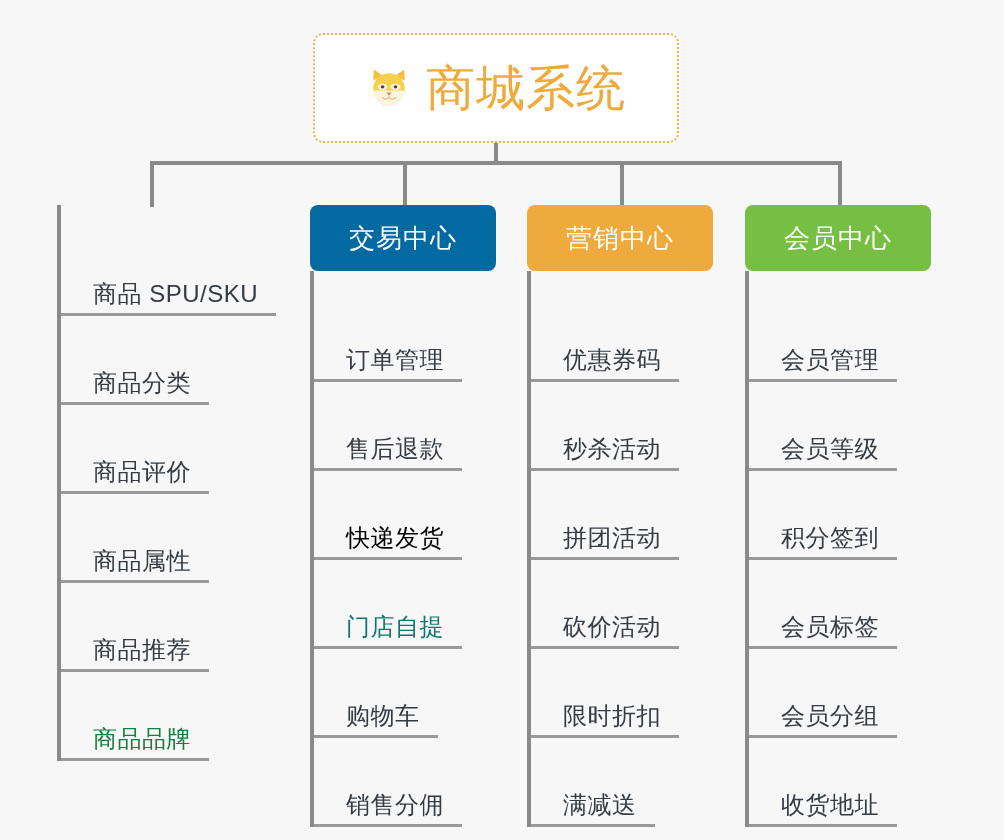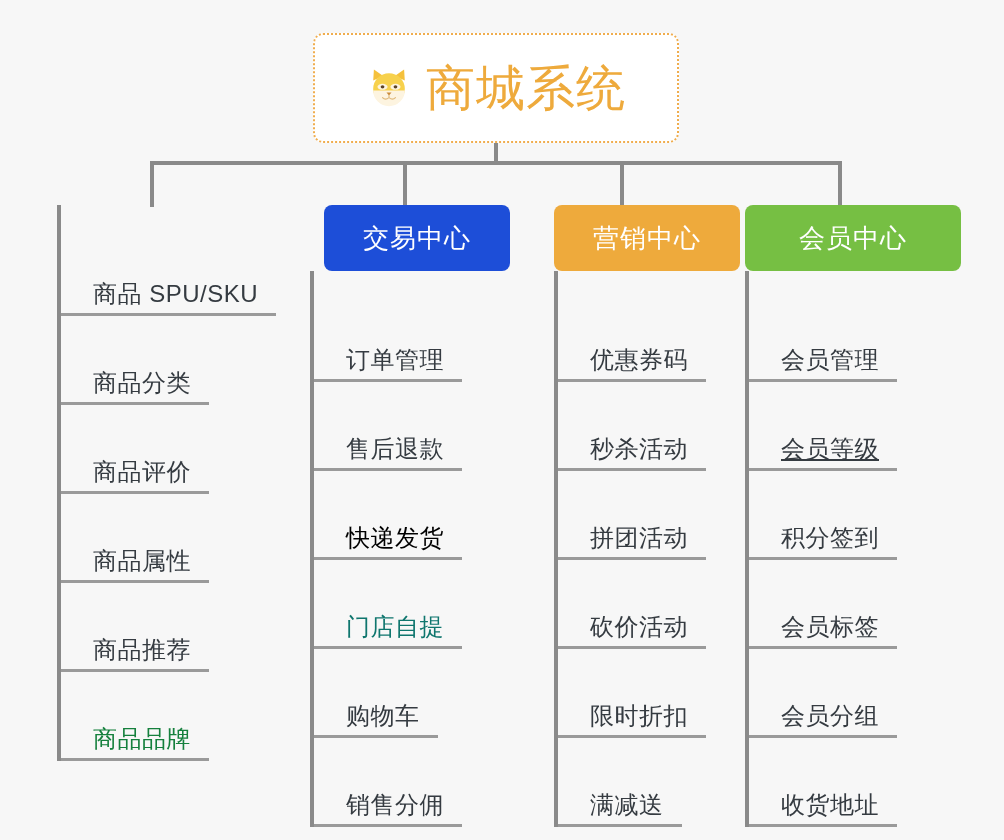--- a/index.html
+++ b/index.html
@@ -167,21 +167,21 @@
       <div class="leaf">
         <span class="leaf-inner" style="border-bottom-color: rgb(154, 154, 154);"><span class="leaf-label" style="color: rgb(53, 59, 65);">商品推荐</span></span>
       </div>
       <div class="leaf">
         <span class="leaf-inner" style="border-bottom-color: rgb(154, 154, 154);"><span class="leaf-label" style="color: #15803d;">商品品牌</span></span>
       </div>
     </div>
   </div>
 
   <div class="column" style="left:310px; width:230px;">
-    <div class="cat-box" style="width: 186px; background: #1d4ed8; margin-left: 14px;">
+    <div class="cat-box" style="width: 186px; background: #0369a1;">
       <span>交易中心</span>
     </div>
     <div class="leaf-list">
       <div class="spine" style="background: rgb(138, 138, 138); height: 556px;"></div>
       <div class="leaf">
         <span class="leaf-inner" style="border-bottom-color: rgb(154, 154, 154);"><span class="leaf-label" style="color: rgb(53, 59, 65);">订单管理</span></span>
       </div>
       <div class="leaf">
         <span class="leaf-inner" style="border-bottom-color: rgb(154, 154, 154);"><span class="leaf-label" style="color: rgb(53, 59, 65);">售后退款</span></span>
       </div>
@@ -193,21 +193,21 @@
       </div>
       <div class="leaf">
         <span class="leaf-inner" style="border-bottom-color: rgb(154, 154, 154);"><span class="leaf-label" style="color: rgb(53, 59, 65);">购物车</span></span>
       </div>
       <div class="leaf">
         <span class="leaf-inner" style="border-bottom-color: rgb(154, 154, 154);"><span class="leaf-label" style="color: rgb(53, 59, 65);">销售分佣</span></span>
       </div>
     </div>
   </div>
 
-  <div class="column" style="left:554px; width:215px;">
+  <div class="column" style="left:527px; width:215px;">
     <div class="cat-box" style="width: 186px; background: rgb(238, 170, 60);">
       <span>营销中心</span>
     </div>
     <div class="leaf-list">
       <div class="spine" style="background: rgb(138, 138, 138); height: 556px;"></div>
       <div class="leaf">
         <span class="leaf-inner" style="border-bottom-color: rgb(154, 154, 154);"><span class="leaf-label" style="color: rgb(53, 59, 65);">优惠券码</span></span>
       </div>
       <div class="leaf">
         <span class="leaf-inner" style="border-bottom-color: rgb(154, 154, 154);"><span class="leaf-label" style="color: rgb(53, 59, 65); margin-top: 35px;">秒杀活动</span></span>
@@ -221,30 +221,30 @@
       <div class="leaf">
         <span class="leaf-inner" style="border-bottom-color: rgb(154, 154, 154);"><span class="leaf-label" style="color: rgb(53, 59, 65);">限时折扣</span></span>
       </div>
       <div class="leaf">
         <span class="leaf-inner" style="border-bottom-color: rgb(154, 154, 154);"><span class="leaf-label" style="color: rgb(53, 59, 65);">满减送</span></span>
       </div>
     </div>
   </div>
 
   <div class="column" style="left:745px; width:215px;">
-    <div class="cat-box" style="width: 216px; background: rgb(118, 191, 67);">
+    <div class="cat-box" style="width: 186px; background: rgb(118, 191, 67);">
       <span>会员中心</span>
     </div>
     <div class="leaf-list">
       <div class="spine" style="background: rgb(138, 138, 138); height: 556px;"></div>
       <div class="leaf">
         <span class="leaf-inner" style="border-bottom-color: rgb(154, 154, 154);"><span class="leaf-label" style="color: rgb(53, 59, 65);">会员管理</span></span>
       </div>
       <div class="leaf">
-        <span class="leaf-inner" style="border-bottom-color: rgb(154, 154, 154);"><span class="leaf-label" style="color: rgb(53, 59, 65); text-decoration: underline;">会员等级</span></span>
+        <span class="leaf-inner" style="border-bottom-color: rgb(154, 154, 154);"><span class="leaf-label" style="color: rgb(53, 59, 65);">会员等级</span></span>
       </div>
       <div class="leaf">
         <span class="leaf-inner" style="border-bottom-color: rgb(154, 154, 154);"><span class="leaf-label" style="color: rgb(53, 59, 65);">积分签到</span></span>
       </div>
       <div class="leaf">
         <span class="leaf-inner" style="border-bottom-color: rgb(154, 154, 154);"><span class="leaf-label" style="color: rgb(53, 59, 65);">会员标签</span></span>
       </div>
       <div class="leaf">
         <span class="leaf-inner" style="border-bottom-color: rgb(154, 154, 154);"><span class="leaf-label" style="color: rgb(53, 59, 65);">会员分组</span></span>
       </div>

